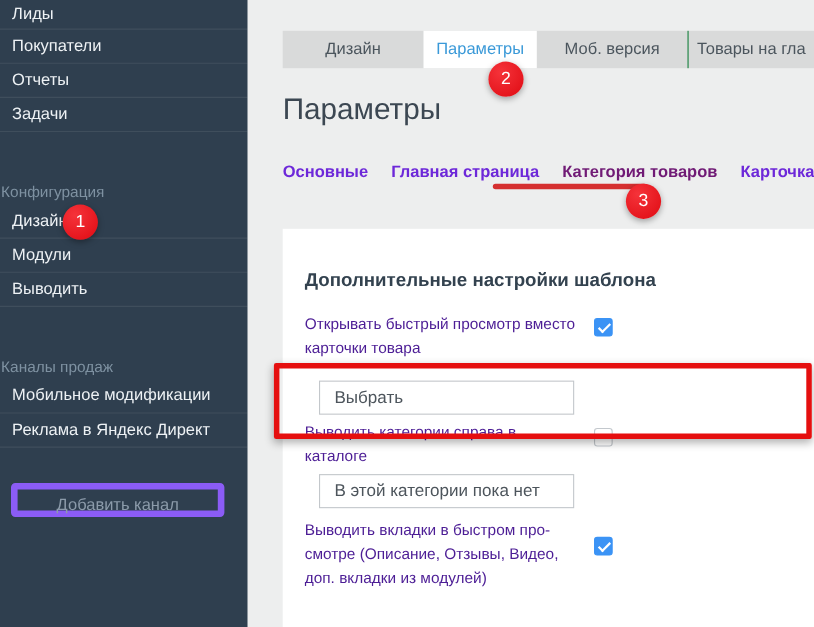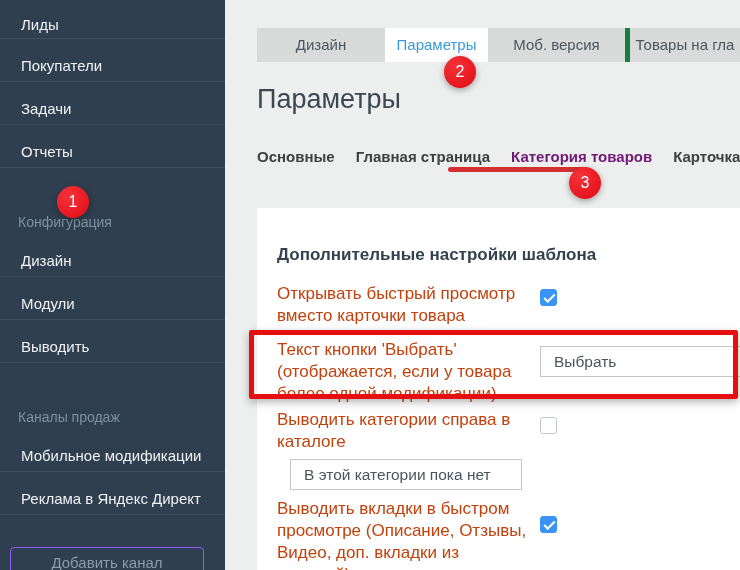--- a/index.html
+++ b/index.html
@@ -10,77 +10,77 @@
     position: relative;
   }
 
   
   .sidebar {
     position: absolute; left: 0; top: 0; bottom: 0; width: 225px;
     background: #2f3f4f;
     z-index: 1;
   }
   .sb-item {
-    height: 31px; line-height: 30px; padding-left: 21px;
+    height: 31px; line-height: 30px; padding-left: 11px;
     font-size: 15px; color: #eef2f5;
     border-bottom: 1px solid rgba(255,255,255,0.08);
-    cursor: pointer; white-space: nowrap; margin-top: 12px;
+    cursor: pointer; white-space: nowrap;
   }
   .sb-item.first { height: 27px; line-height: 25px; }
   .sb-item.selected { background: #223140; }
   .sb-gap { height: 36px; }
   .sb-header {
-    height: 30px; line-height: 36px; padding-left: 18px;
+    height: 30px; line-height: 36px; padding-left: 1px;
     font-size: 14px; color: #7e91a1; white-space: nowrap;
   }
   .sb-add-btn {
     display: block; margin: 32px 20px 0 10px; width: 194px; height: 31px;
-    background: transparent; border: 1px solid #8b5cf6; border-radius: 4px;
+    background: transparent; border: 6px solid #8b5cf6; border-radius: 4px;
     color: #8c9baa; font-size: 15px; font-family: "Liberation Sans", sans-serif;
     text-align: center; line-height: 29px; cursor: pointer;
   }
 
   
   .main { position: absolute; left: 225px; top: 0; right: 0; bottom: 0; background: #edeeee; }
 
   .tabbar {
     position: absolute; left: 32px; top: 28px; right: 0; height: 34px;
     background: #d9dada; display: flex;
   }
   .tab {
     height: 34px; line-height: 34px; text-align: center;
     font-size: 15px; color: #4b555d; cursor: pointer; white-space: nowrap;
     overflow: hidden;
   }
   .tab.t1 { width: 128px; }
   .tab.t2 { width: 103px; }
   .tab.t3 { width: 137px; }
-  .tab.t4 { flex: 1 1 auto; border-left: 5px solid #15803d; }
+  .tab.t4 { flex: 1 1 auto; border-left: 1px solid #15803d; }
   .tab.active { background: #ffffff; color: #3a99d8; }
 
   .page-title {
     position: absolute; left: 32px; top: 84px;
     font-size: 27px; font-weight: 400; color: #3c4752; white-space: nowrap;
   }
 
   .subtabs {
     position: absolute; left: 32px; top: 148px; display: flex; gap: 21px;
     white-space: nowrap;
   }
-  .subtab { font-size: 15px; font-weight: 700; color: #404040; cursor: pointer; }
+  .subtab { font-size: 15px; font-weight: 700; color: #6d28d9; cursor: pointer; }
   .subtab.active { color: #701a75; }
 
   
   .card {
     position: absolute; left: 32px; top: 208px; right: -20px; bottom: -5px;
     background: #ffffff; padding: 37px 0 0 20px;
   }
   .card h2 { font-size: 17px; font-weight: 700; color: #33424f; margin: 0 0 18px 0; white-space: nowrap; }
   .row { display: flex; align-items: flex-start; }
-  .row .lbl { flex: 0 0 250px; font-size: 17px; line-height: 22px; color: #c2410c; }
+  .row .lbl { flex: 0 0 250px; font-size: 14px; line-height: 22px; color: #4c1d95; }
   .row .ctl { margin-left: 13px; }
   .r1 { margin-bottom: 12px; }
   .r2 { margin-bottom: 4px; }
   .r3 { margin-bottom: 6px; }
   .r4 { margin-bottom: 8px; }
 
   .cb {
     display: block; width: 17px; height: 17px;
     border: 1px solid #c3c8cd; border-radius: 3px; background: #fff;
     position: relative; cursor: pointer;
@@ -120,22 +120,22 @@
   .badge.b1 { left: 57px; top: 186px; }
   .badge.b2 { left: 444px; top: 56px; }
   .badge.b3 { left: 569px; top: 167px; }
 </style>
 </head>
 <body>
 
 <div class="sidebar">
   <div class="sb-item first">Лиды</div>
   <div class="sb-item">Покупатели</div>
+  <div class="sb-item">Отчеты</div>
   <div class="sb-item">Задачи</div>
-  <div class="sb-item">Отчеты</div>
 
   <div class="sb-gap"></div>
   <div class="sb-header">Конфигурация</div>
   <div class="sb-item">Дизайн</div>
   <div class="sb-item">Модули</div>
   <div class="sb-item">Выводить</div>
 
   <div class="sb-gap"></div>
   <div class="sb-header">Каналы продаж</div>
   <div class="sb-item">Мобильное модификации</div>
@@ -166,21 +166,20 @@
     <h2>Дополнительные настройки шаблона</h2>
 
     <div class="row r1">
       <div class="lbl">Открывать быстрый просмотр вместо карточки товара</div>
       <div class="ctl mt6">
         <span class="cb checked"></span>
       </div>
     </div>
 
     <div class="row r2">
-      <div class="lbl">Текст кнопки 'Выбрать' (отображается, если у товара более одной модификации)</div>
       <div class="ctl mt7">
         <input type="text" class="txt" value="Выбрать" style="">
       </div>
     </div>
 
     <div class="row r3">
       <div class="lbl">Выводить категории справа в каталоге</div>
       <div class="ctl mt8">
         <span class="cb"></span>
       </div>

